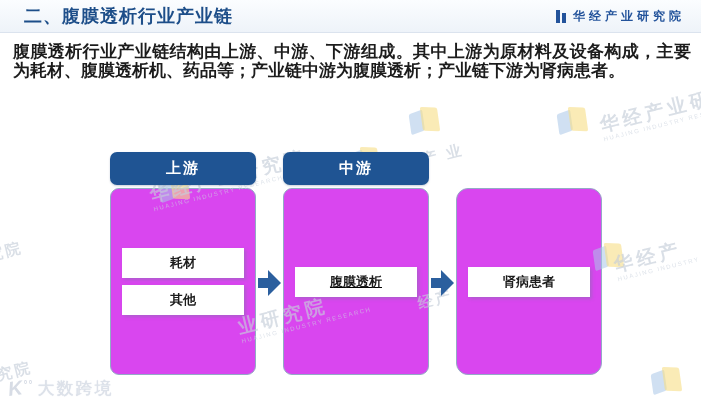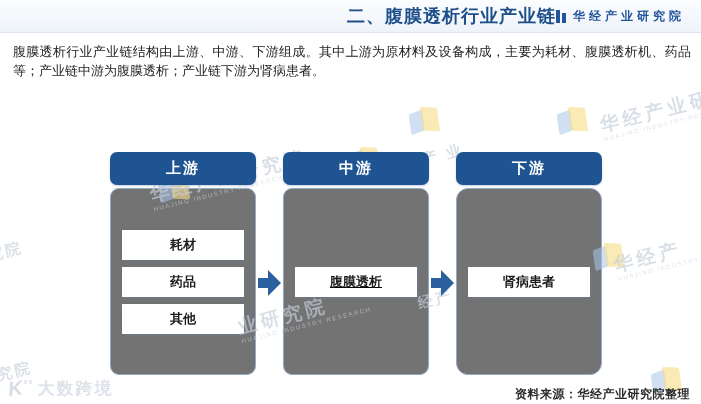--- a/index.html
+++ b/index.html
@@ -6,52 +6,52 @@
   body { background:#888; font-family:"Liberation Sans","DejaVu Sans",sans-serif; }
   .page {
     position:relative; width:701px; height:404px; margin:0 auto;
     background:#ffffff; overflow:hidden;
   }
   
   .header {
     position:absolute; left:0; top:0; width:701px; height:33px;
     background:linear-gradient(#fbfdff,#eef3f9);
     border-bottom:1px solid #dbe3ee;
-    display:flex; align-items:center; justify-content:flex-end;
+    display:flex; align-items:center; justify-content:space-between;
     padding:0 16px 0 24px; z-index:5;
   }
   .header-title { font-size:18px; font-weight:700; color:#1d4e89; letter-spacing:1px; }
   .logo { display:flex; align-items:center; gap:7px; }
   .logo-mark { display:flex; align-items:flex-end; gap:2px; }
   .logo-mark i { display:block; width:4px; background:#23539b; }
   .logo-mark i:nth-child(1){ height:13px; }
   .logo-mark i:nth-child(2){ height:10px; }
   .logo-text { font-size:12px; font-weight:700; color:#23539b; letter-spacing:4px; }
   
   .intro {
     position:absolute; left:13px; top:42px; width:678px;
-    font-size:13px; font-weight:400; color:#1c1c1c; line-height:19px;
+    font-size:17px; font-weight:700; color:#1c1c1c; line-height:19px;
     text-align:justify; z-index:5;
   }
   
   .fig-title {
     position:absolute; left:0; top:90px; width:701px; text-align:center;
     font-size:17px; font-weight:700; color:#1d4e89; letter-spacing:1px; z-index:5;
   }
   .col-header {
     position:absolute; top:152px; width:146px; height:33px;
     background:#1f5493; border-radius:7px; color:#ffffff;
     font-size:15px; font-weight:700; letter-spacing:2px;
     display:flex; align-items:center; justify-content:center; z-index:3;
     box-shadow:0 1px 2px rgba(40,70,110,.25);
   }
   .col-header.c1{ left:110px; } .col-header.c2{ left:283px; } .col-header.c3{ left:456px; }
   .panel {
     position:absolute; top:188px; width:146px; height:187px;
-    background:#737373; border:1px solid #93aac6; border-radius:9px;
+    background:#d946ef; border:1px solid #93aac6; border-radius:9px;
     display:flex; flex-direction:column; align-items:center; justify-content:center;
     gap:7px; padding:0 24px; z-index:1;
   }
   .panel.c1{ left:110px; } .panel.c2{ left:283px;text-decoration:underline; } .panel.c3{ left:456px;border-radius:12px; }
   .item-box {
     width:122px; height:30px; background:#ffffff;
     box-shadow:2px 2px 3px rgba(108,126,154,.38);
     font-size:13px; font-weight:600; color:#1c1c1c;
     display:flex; align-items:center; justify-content:center;
     position:relative; z-index:3;
@@ -161,43 +161,40 @@
   </div>
   <div class="wm small" style="left:-14px; top:248px;">
     <span class="wm-main">究院</span>
   </div>
   <div class="wm small" style="left:-22px; top:372px;">
     <span class="wm-main">研究院</span>
   </div>
 
   <div class="col-header c1">上游</div>
   <div class="col-header c2">中游</div>
-  <div class="col-header c3">下游</div>
 
   <div class="panel c1">
     <div class="item-box">耗材</div>
-    <div class="item-box">药品</div>
     <div class="item-box">其他</div>
   </div>
   <div class="panel c2">
     <div class="item-box">腹膜透析</div>
   </div>
   <div class="panel c3">
     <div class="item-box">肾病患者</div>
   </div>
 
   <div class="arrow a1">
       <span class="tail"></span>
       <span class="head"></span>
     </div>
   <div class="arrow a2">
       <span class="tail"></span>
       <span class="head"></span>
     </div>
 
-  <div class="source">资料来源：华经产业研究院整理</div>
   <div class="corner-logo">
     <span class="dk-icon">K</span>
     <span class="dk-deg">°°</span>
     <span class="dk-text">大数跨境</span>
   </div>
 
 </div>
 
 </body></html>

